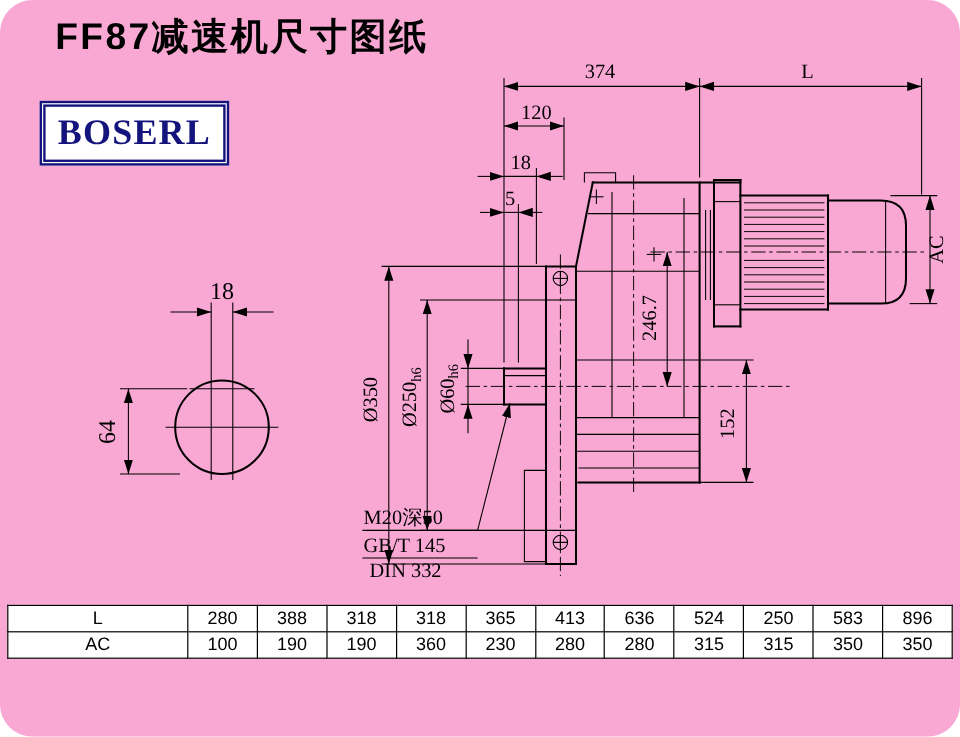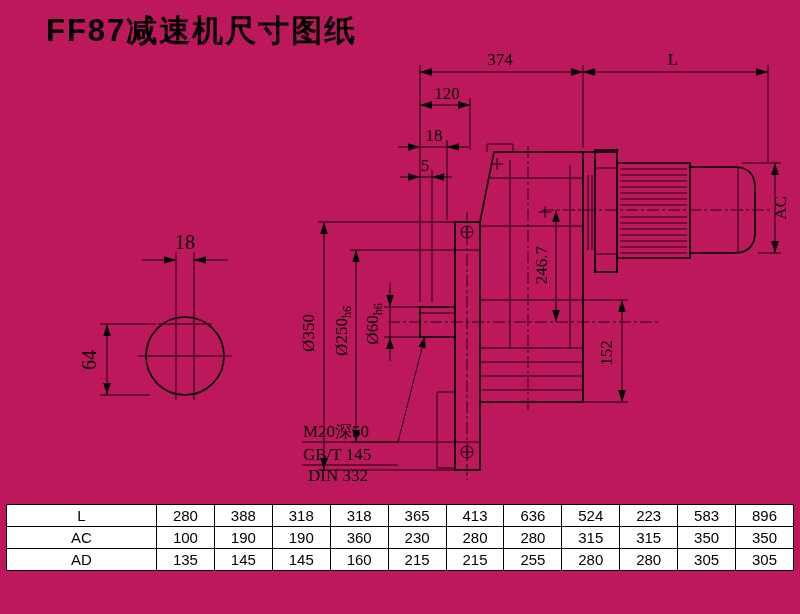--- a/index.html
+++ b/index.html
@@ -1,17 +1,17 @@
 <!DOCTYPE html>
 <html><head>
 <meta charset="utf-8">
 <style>
   html,body{margin:0;padding:0;background:#fff;}
-  .page{position:relative;width:800px;height:614px;background:#be185d;overflow:hidden;
-        font-family:"Liberation Sans",sans-serif;color:#000;}
+  .page{position:relative;width:800px;height:614px;background:#f9a8d4;overflow:hidden;
+        font-family:"Liberation Sans",sans-serif;color:#000;border-radius:27px;}
   .title{position:absolute;left:46px;top:10px;font-size:31px;font-weight:bold;letter-spacing:2px;}
   .logo{position:absolute;left:33px;top:84px;width:148px;height:44px;border:5px double #14147c;
         display:flex;align-items:center;justify-content:center;background:#fff;}
   .logo span{font-family:"Liberation Serif",serif;font-size:30px;font-weight:bold;color:#14147c;letter-spacing:1px;}
   svg.drawing{position:absolute;left:0;top:0;}
   .ol{stroke:#000;stroke-width:1.7;fill:none;stroke-linecap:square;}
   .tl{stroke:#000;stroke-width:0.9;fill:none;}
   .dl{stroke:#000;stroke-width:0.9;fill:none;}
   .cl2{stroke:#000;stroke-width:0.8;fill:none;stroke-dasharray:12 3 3 3;}
   .fin{stroke:#000;stroke-width:0.8;}
@@ -22,20 +22,23 @@
   .dimtable td{border:1px solid #000;height:21px;padding:0;vertical-align:middle;}
   .dimtable tr.hdr td{height:40px;}
 </style>
 </head>
 <body>
 
 <div class="page">
 
   <div class="title">FF87减速机尺寸图纸</div>
 
+  <div class="logo">
+    <span>BOSERL</span>
+  </div>
 
   <svg class="drawing" width="800" height="614" viewBox="0 0 800 614">
     <defs>
       <marker id="ar" markerWidth="13" markerHeight="10" refX="12" refY="5" orient="auto-start-reverse" markerUnits="userSpaceOnUse">
         <path d="M0,1.2 L12,5 L0,8.8 Z" fill="#000"></path>
       </marker>
     </defs>
 
     <g>
       <circle cx="185" cy="356" r="39" class="ol"></circle>
@@ -222,48 +225,34 @@
     <tr>
       <td>L</td>
       <td>280</td>
       <td>388</td>
       <td>318</td>
       <td>318</td>
       <td>365</td>
       <td>413</td>
       <td>636</td>
       <td>524</td>
-      <td>223</td>
+      <td>250</td>
       <td>583</td>
       <td>896</td>
     </tr>
     <tr>
       <td>AC</td>
       <td>100</td>
       <td>190</td>
       <td>190</td>
       <td>360</td>
       <td>230</td>
       <td>280</td>
       <td>280</td>
       <td>315</td>
       <td>315</td>
       <td>350</td>
       <td>350</td>
     </tr>
-    <tr>
-      <td>AD</td>
-      <td>135</td>
-      <td>145</td>
-      <td>145</td>
-      <td>160</td>
-      <td>215</td>
-      <td>215</td>
-      <td>255</td>
-      <td>280</td>
-      <td>280</td>
-      <td>305</td>
-      <td>305</td>
-    </tr>
   </tbody>
     </table>
 
 </div>
 
 </body></html>

